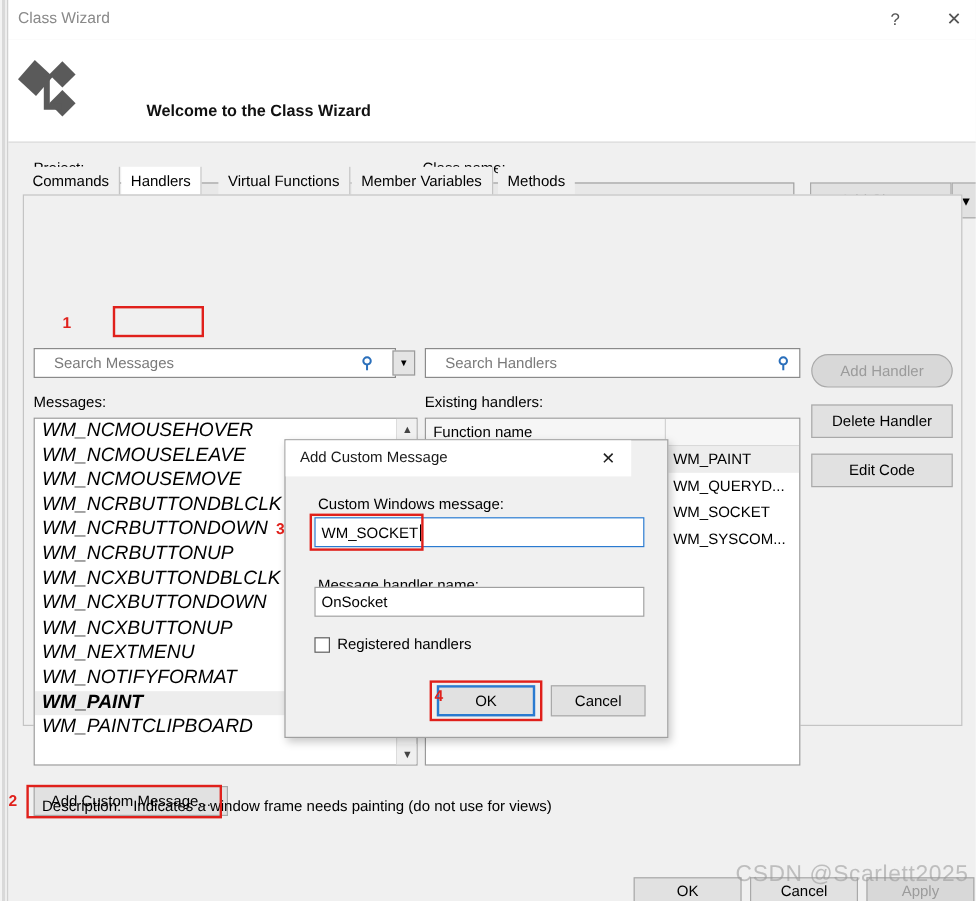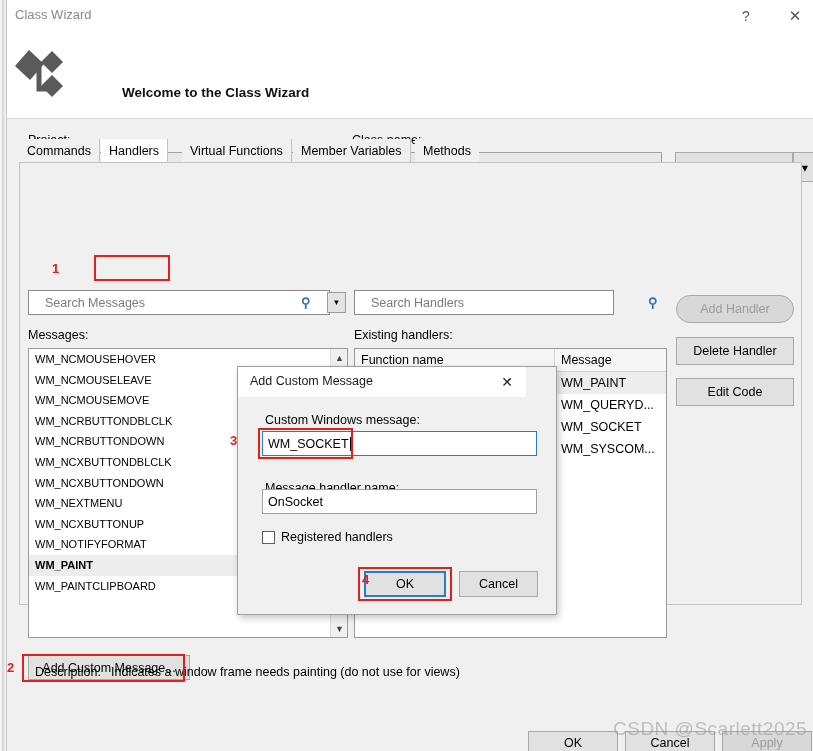--- a/index.html
+++ b/index.html
@@ -237,22 +237,23 @@
     width: 320px; height: 290px;
     background: #ffffff;
     border: 1px solid #9a9a9a;
     box-sizing: border-box;
     overflow: hidden;
   }
   .msg-row {
     height: 20.6px;
     line-height: 20.6px;
     padding-left: 6px;
-    font-size: 11px;
-    white-space: nowrap;
+    font-size: 16px;
+    white-space: nowrap;
+    font-style: italic;
   }
   .msg-row.sel { background: #ededed; font-weight: bold; }
   #msg-scrollbar {
     position: absolute;
     right: 0; top: 0;
     width: 17px; height: 288px;
     background: #f5f5f5;
     border-left: 1px solid #dcdcdc;
     box-sizing: border-box;
   }
@@ -272,20 +273,21 @@
     background: #ffffff;
     border: 1px solid #9a9a9a;
     box-sizing: border-box;
     overflow: hidden;
   }
   #hg-head {
     height: 22px;
     display: flex;
     background: #f6f6f6;
     border-bottom: 1px solid #d2d2d2;
+    flex-direction: column;
   }
   #hg-head div {
     font-size: 12.5px;
     padding-left: 6px;
     line-height: 22px;
     box-sizing: border-box;
   }
   .hg-col-fn { width: 200px; border-right: 1px solid #d2d2d2; }
   .hg-col-msg { width: 111px; }
   .hg-row { display: flex; height: 22px; }
@@ -473,38 +475,39 @@
   </div>
 
   <div id="content-panel"></div>
 
   <div class="searchbox" style="left:21px; top:290px; width:302px; height:25px;">
     <span class="ph">Search Messages</span>
   </div>
   <div class="mag" style="left:294px; top:295px;">⚲</div>
   <div class="searchdd" style="left:320px; top:292px; width:19px; height:21px;">▼</div>
 
-  <div class="searchbox" style="left:347px; top:290px; width:260px; height:25px;">
+  <div class="searchbox" style="left:347px; top:290px; width:313px; height:25px;">
     <span class="ph">Search Handlers</span>
   </div>
   <div class="mag" style="left:641px; top:295px;">⚲</div>
 
   <div class="lbl" style="left:21px; top:328px;">Messages:</div>
   <div class="lbl" style="left:347px; top:328px;">Existing handlers:</div>
 
   <div id="messages-list">
     <div class="msg-row">WM_NCMOUSEHOVER</div>
     <div class="msg-row">WM_NCMOUSELEAVE</div>
     <div class="msg-row">WM_NCMOUSEMOVE</div>
     <div class="msg-row">WM_NCRBUTTONDBLCLK</div>
     <div class="msg-row">WM_NCRBUTTONDOWN</div>
+    <div class="msg-row">WM_NCRBUTTONUP</div>
     <div class="msg-row">WM_NCXBUTTONDBLCLK</div>
     <div class="msg-row">WM_NCXBUTTONDOWN</div>
+    <div class="msg-row">WM_NCXBUTTONUP</div>
     <div class="msg-row">WM_NEXTMENU</div>
-    <div class="msg-row">WM_NCXBUTTONUP</div>
     <div class="msg-row">WM_NOTIFYFORMAT</div>
     <div class="msg-row sel">WM_PAINT</div>
     <div class="msg-row">WM_PAINTCLIPBOARD</div>
 
     <div id="msg-scrollbar">
       <div class="sb-arrow" style="top:0;">▲</div>
       <div class="sb-arrow" style="top:271px;">▼</div>
     </div>
   </div>
 

